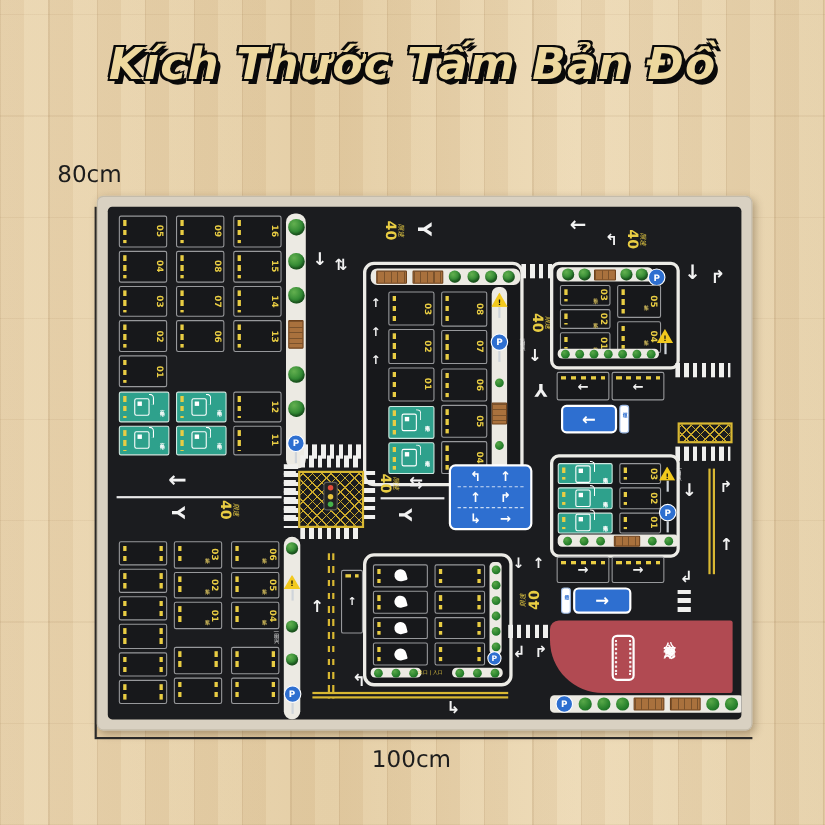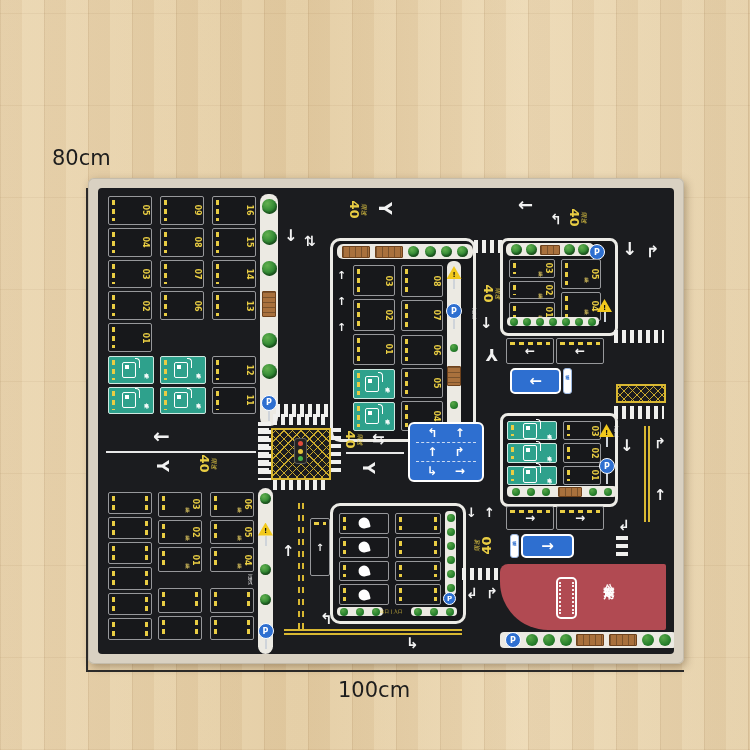--- a/index.html
+++ b/index.html
@@ -102,20 +102,21 @@
   .busic{position:absolute;width:17px;height:38px;border:2px solid #fff;border-radius:5px}
   .busic::before{content:"";position:absolute;left:1px;right:1px;top:3px;bottom:3px;
     border-left:2px dotted rgba(255,255,255,.9);border-right:2px dotted rgba(255,255,255,.9)}
   .bustext{position:absolute;writing-mode:vertical-rl;color:#fff;font-weight:bold;font-size:11px;letter-spacing:2px}
   .upcol{position:absolute;display:flex;flex-direction:column;align-items:center;gap:13px}
 </style>
 </head>
 <body>
 
 <div class="scene">
+  <div class="title">Kích Thước Tấm Bản Đồ</div>
 
   <div class="dim" style="left:52px;top:146px">80cm</div>
   <div class="dline" style="left:86px;top:188px;width:2px;height:482px"></div>
   <div class="dline" style="left:86px;top:670px;width:598px;height:2px"></div>
   <div class="dim" style="left:338px;top:678px">100cm</div>
 
   <div class="mat">
     <div class="mapb">
 
       <div class="stalls" style="left:10px;top:8px;width:44px;height:156px">

